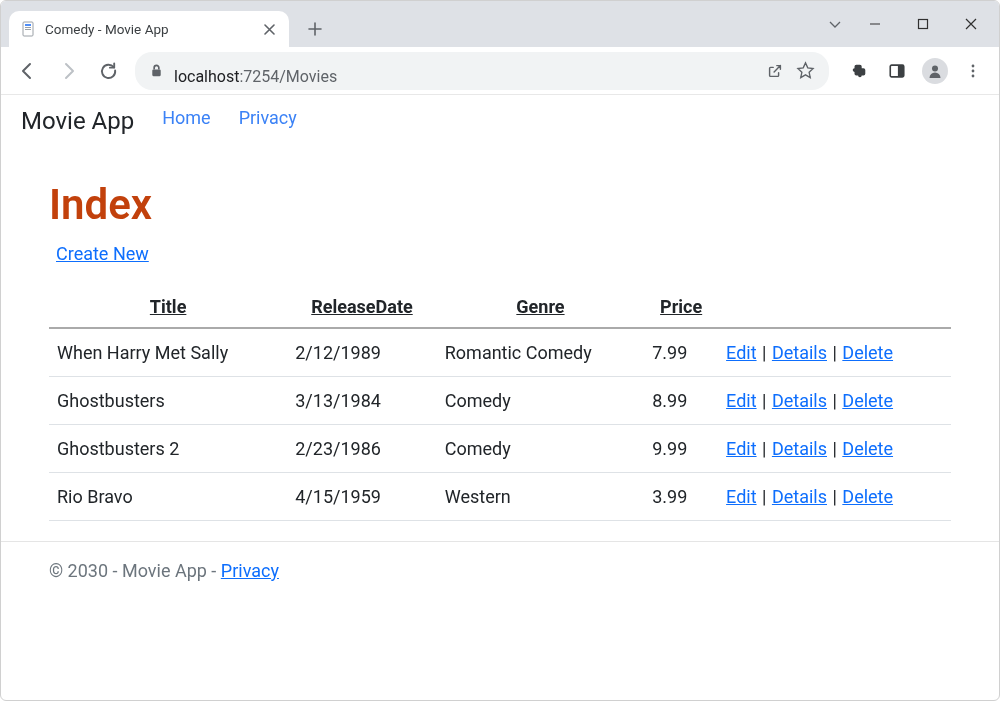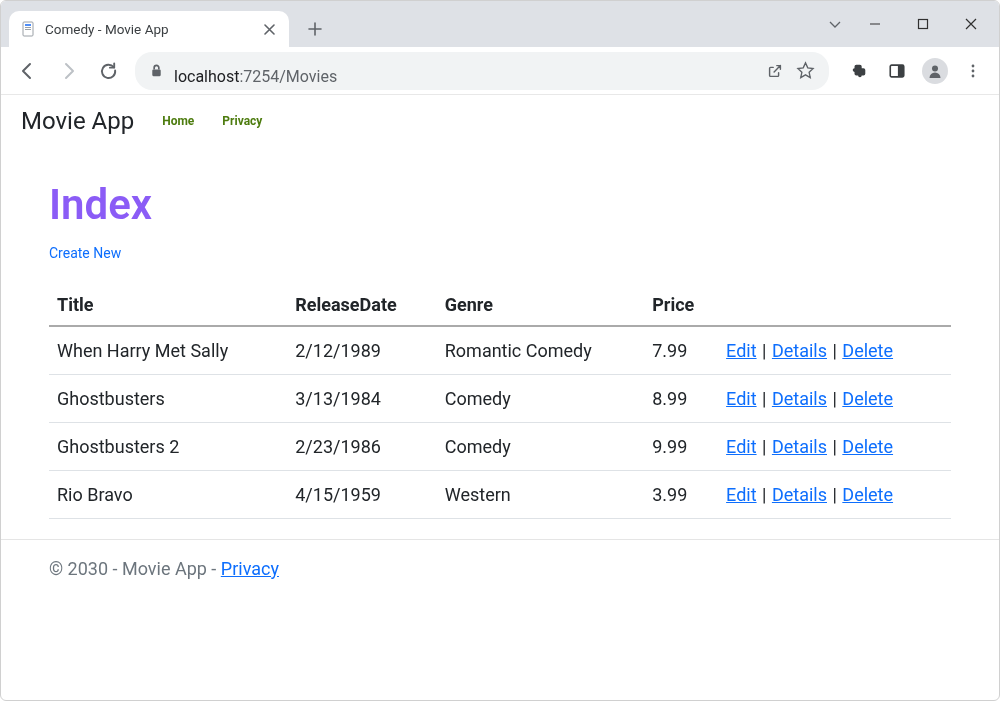--- a/index.html
+++ b/index.html
@@ -155,61 +155,62 @@
     align-items: center; justify-content: center;
     color: #5f6368;
   }
 
   
   .page {
     background: #fff;
   }
   .navbar {
     display: flex;
-    align-items: center;
     gap: 28px;
     padding: 12px 20px;
     border-bottom: 1px solid #ffffff;
   }
   .brand {
     font-size: 24px;
     color: #212529;
   }
   .nav-link {
-    font-size: 12px;
-    color: #4d7c0f;
+    font-size: 18px;
+    color: #3b82f6;
     cursor: pointer;
-    font-weight: bold;
   }
   .container {
     padding: 10px 48px 20px 48px;
   }
   h1.page-title {
     font-size: 42px;
     font-weight: 600;
     margin: 22px 0 14px 0;
-    color: #8b5cf6;
+    color: #c2410c;
   }
   a.link {
     color: #0d6efd;
-    font-size: 14px;
+    text-decoration: underline;
+    font-size: 18px;
     cursor: pointer;
+    margin-left: 7px;
   }
   table.tbl {
     width: 100%;
     border-collapse: collapse;
     margin-top: 22px;
     font-size: 18px;
     color: #212529;
   }
   table.tbl thead th {
-    text-align: left;
+    text-align: center;
     font-weight: 700;
     padding: 10px 8px;
     border-bottom: 2px solid #aaa;
+    text-decoration: underline;
   }
   table.tbl tbody td {
     padding: 13px 8px;
     border-bottom: 1px solid #dee2e6;
     vertical-align: middle;
   }
   .row-actions a { color:#0d6efd; text-decoration: underline; cursor:pointer; }
   .row-actions .sep { color:#212529; padding: 0 1px; }
   .footer {
     border-top: 1px solid #e5e5e5;

